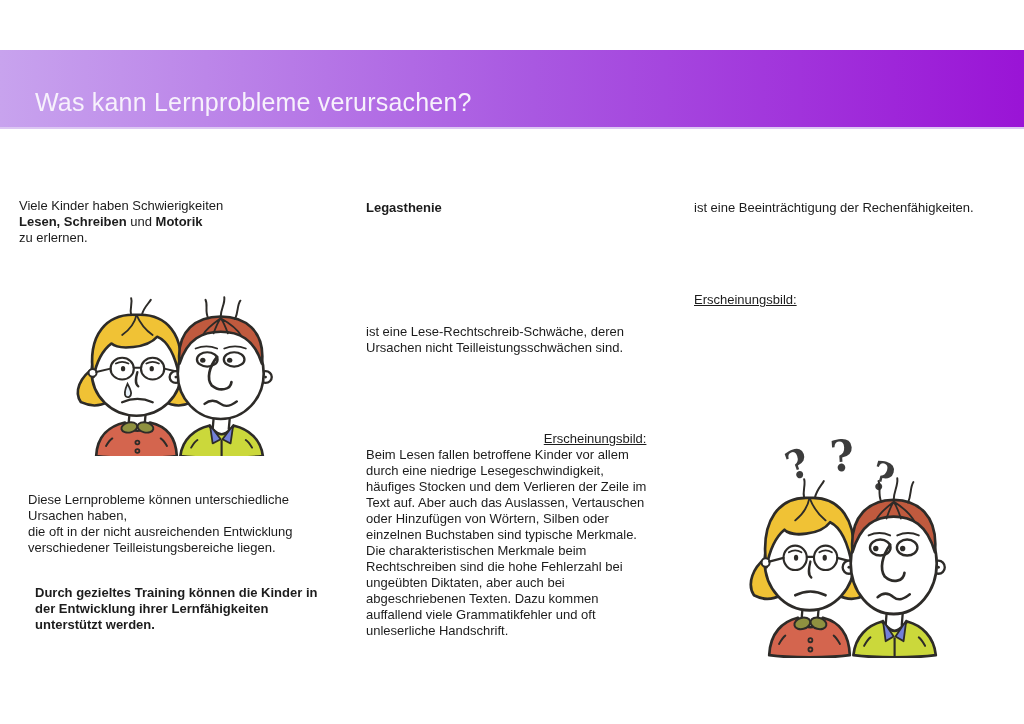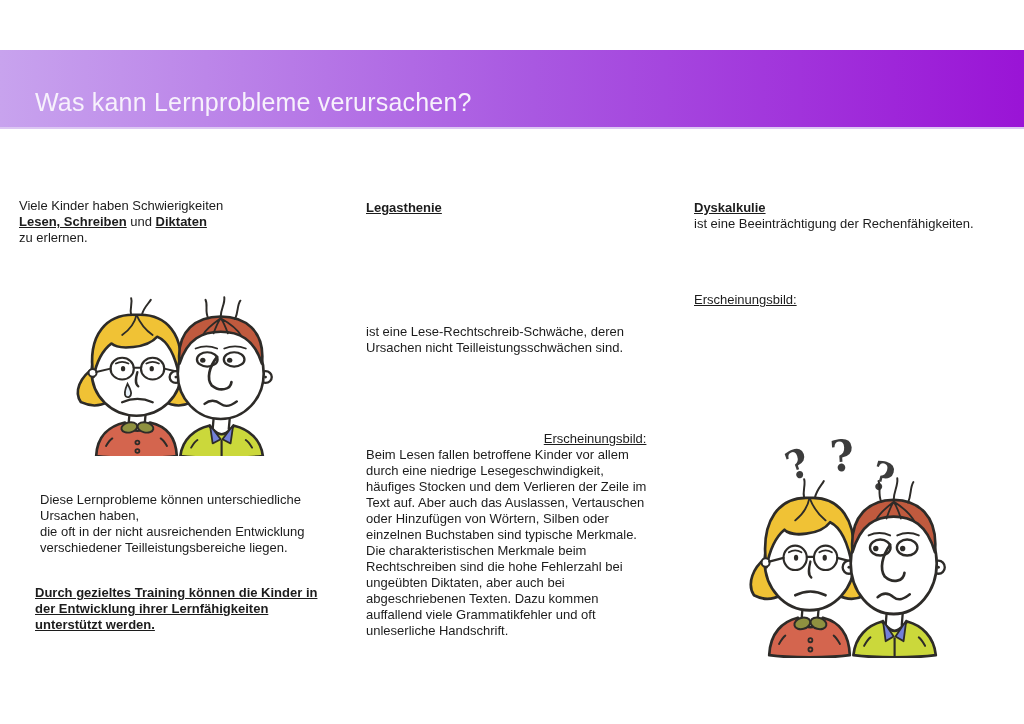--- a/index.html
+++ b/index.html
@@ -15,21 +15,21 @@
   }
   .banner-title{
     padding:0 0 10px 35px;font-size:25px;font-weight:400;color:var(--title-text);
     letter-spacing:.2px;
     margin-top:27px;
   }
   .tblock{
     position:absolute;font-size:13px;line-height:16px;color:var(--body-text);
   }
   .pre{white-space:pre-line;}
-  .bold{font-weight:bold;text-decoration:underline;}
+  .bold{font-weight:bold;}
   .underline{text-decoration:underline;text-align:right;}
   .illo{position:absolute;}
   .illo svg{display:block;}
   .qmark{
     font-family:"DejaVu Serif",serif;font-weight:bold;fill:var(--question-mark);
   }
 </style>
 </head>
 <body>
 
@@ -110,33 +110,33 @@
     </g>
   </defs>
 </svg>
 
 <div class="banner">
   <div class="banner-title">Was kann Lernprobleme verursachen?</div>
 </div>
 
 <div class="tblock" style="left:19px;top:198px">
   <span>Viele Kinder haben Schwierigkeiten</span><br>
-  <span class="bold">Lesen, Schreiben</span><span> und </span><span class="bold">Diktaten</span><br>
+  <span class="bold">Lesen, Schreiben</span><span> und </span><span class="bold">Motorik</span><br>
   <span>zu erlernen.</span>
 </div>
 
 <div class="illo" style="left:72px;top:288px">
   <svg width="215" height="168" viewBox="0 0 240 200" preserveAspectRatio="none">
     <use href="#kids"></use>
 
     <path d="M62,114 C59,121 58,126 60,129 C63,131.5 66,129 66,125 C66,122 64,118 62,114 Z" fill="var(--tear)" stroke="var(--outline)" stroke-width="2"></path>
   </svg>
 </div>
 
-<div class="tblock pre" style="left:40px;top:492px">Diese Lernprobleme können unterschiedliche
+<div class="tblock pre" style="left:28px;top:492px">Diese Lernprobleme können unterschiedliche
 Ursachen haben,
 die oft in der nicht ausreichenden Entwicklung
 verschiedener Teilleistungsbereiche liegen.</div>
 
 <div class="tblock pre bold" style="left:35px;top:585px">Durch gezieltes Training können die Kinder in
 der Entwicklung ihrer Lernfähigkeiten
 unterstützt werden.</div>
 
 <div class="tblock" style="left:366px;top:200px">
   <div class="bold">Legasthenie</div>
@@ -157,21 +157,20 @@
 einzelnen Buchstaben sind typische Merkmale.
 Die charakteristischen Merkmale beim
 Rechtschreiben sind die hohe Fehlerzahl bei
 ungeübten Diktaten, aber auch bei
 abgeschriebenen Texten. Dazu kommen
 auffallend viele Grammatikfehler und oft
 unleserliche Handschrift.</div>
 </div>
 
 <div class="tblock" style="left:694px;top:200px">
-  <div class="bold">Dyskalkulie</div>
   <div class="pre">ist eine Beeinträchtigung der Rechenfähigkeiten.</div>
 </div>
 
 <div class="tblock" style="left:694px;top:292px">
   <div class="underline">Erscheinungsbild:</div>
 </div>
 
 <div class="illo" style="left:745px;top:438px">
   <svg width="215" height="220" viewBox="0 0 240 235" preserveAspectRatio="none">
     <g>

